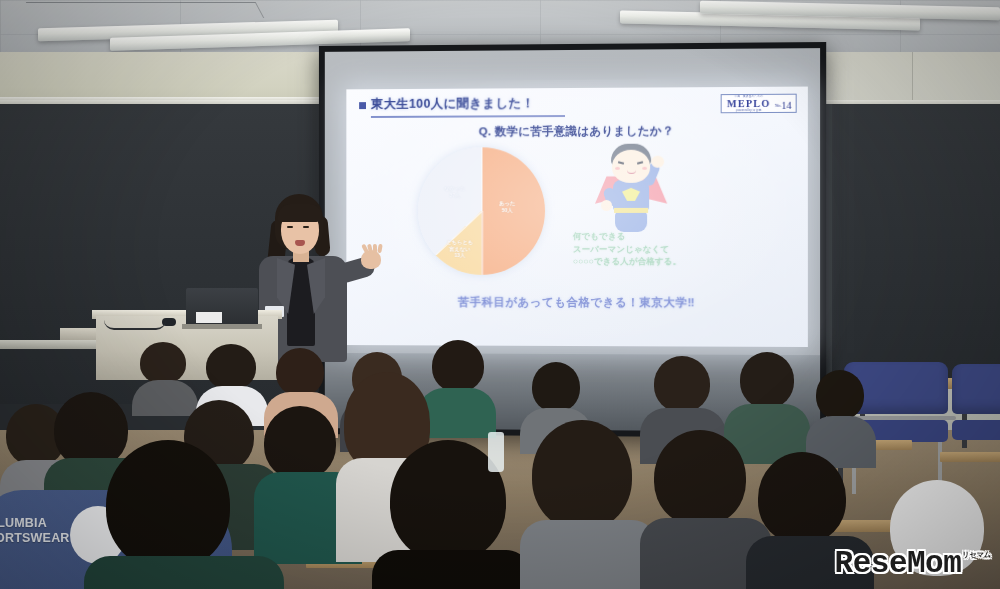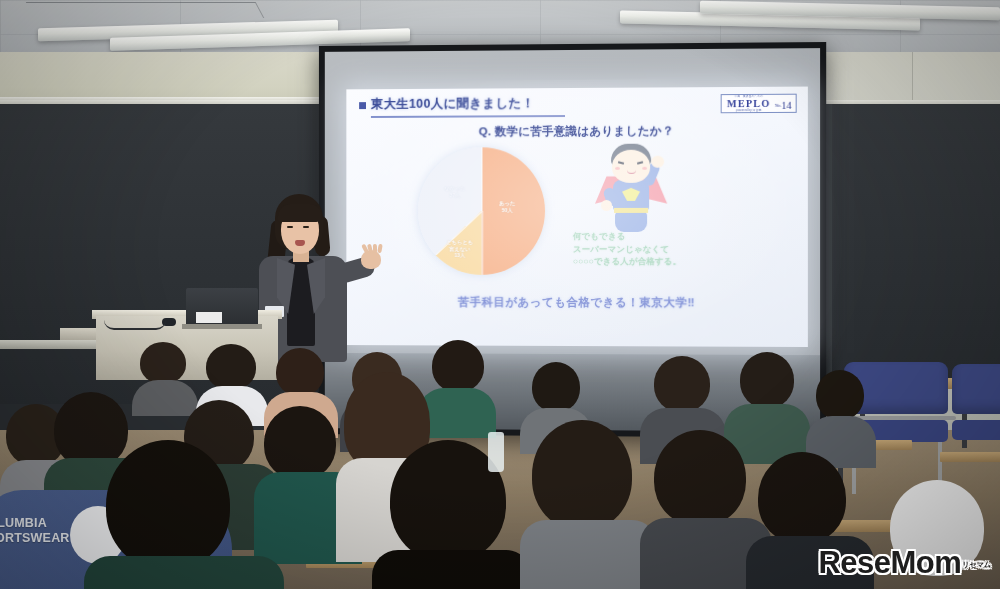--- a/index.html
+++ b/index.html
@@ -200,22 +200,22 @@
   .chair-leg{position:absolute;width:4px;background:#a0a2a3;}
 
   .desk{position:absolute;background:linear-gradient(180deg,#c6a878,#9f8257);border-radius:1px;}
   .desk-leg{position:absolute;width:5px;background:#3a3d42;}
 
   
   .person{position:absolute;}
   .head-s{position:absolute;border-radius:50% 50% 46% 46%;}
   .body-b{position:absolute;border-radius:26px 26px 0 0;}
 
-  .watermark{position:absolute;right:9px;bottom:8px;display:flex;align-items:center;
-    font-family:Liberation Sans, sans-serif;font-size:31px;font-weight:bold;color:#1d1d1d;
+  .watermark{position:absolute;right:9px;bottom:8px;display:flex;align-items:flex-start;
+    font-family:Liberation Mono, monospace;font-size:31px;font-weight:bold;color:#1d1d1d;
     letter-spacing:-.5px;
     text-shadow:
       -1.6px -1.6px 0 #fff, 1.6px -1.6px 0 #fff, -1.6px 1.6px 0 #fff, 1.6px 1.6px 0 #fff,
       0 -1.8px 0 #fff, 0 1.8px 0 #fff, -1.8px 0 0 #fff, 1.8px 0 0 #fff; margin-top: 16px;}
   .wm-jp{font-size:7px;margin-left:1px;margin-top:4px;letter-spacing:0;}
 
   .vignette{position:absolute;left:0;top:0;width:1000px;height:589px;pointer-events:none;
     background:radial-gradient(ellipse at 50% 42%, rgba(0,0,0,0) 48%, rgba(0,0,0,.30) 100%);}
 </style>
 </head>

